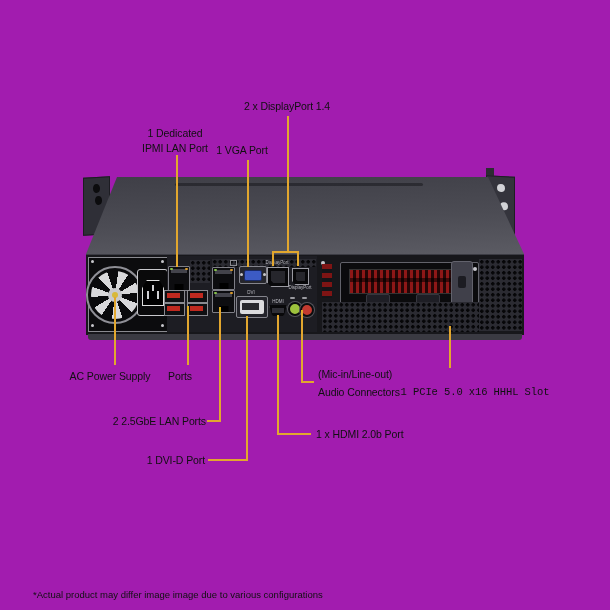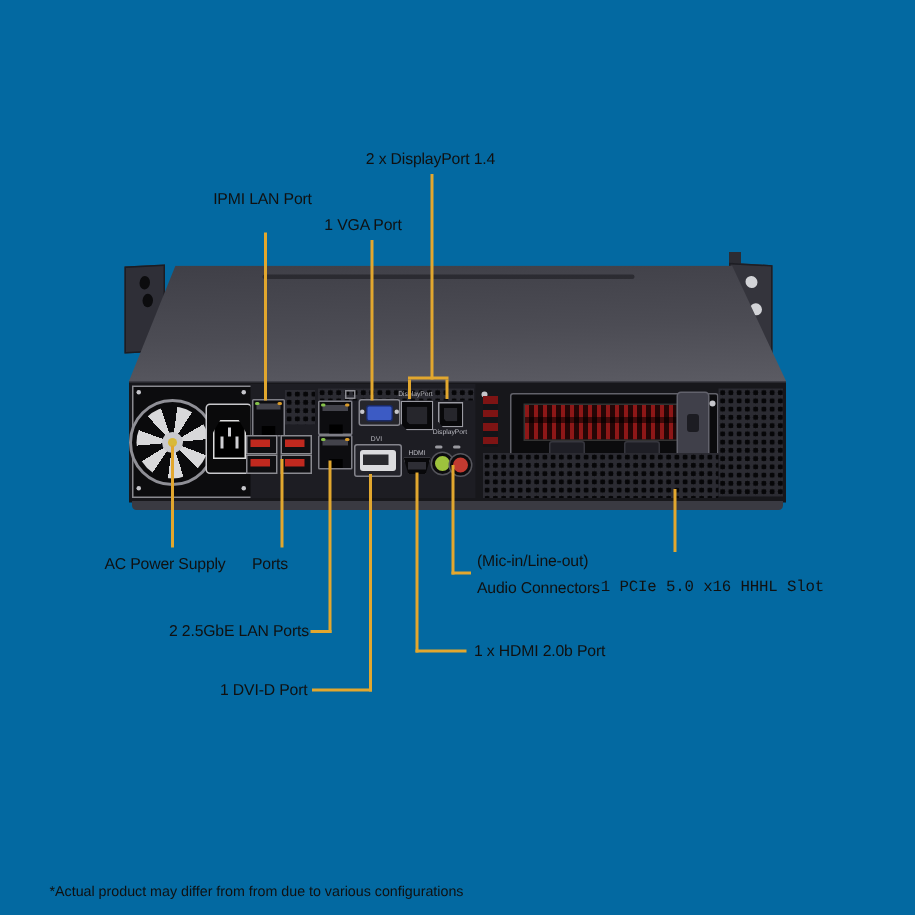--- a/index.html
+++ b/index.html
@@ -1,16 +1,16 @@
 <!DOCTYPE html>
 <html style="--callout: #e2a72e; --chassis-top: #4c4c54; --chassis-rear: #17171b; --usb: #c0291f; --vga: #3c5bc4; --audio-green: #9dc23d; --audio-red: #c23a30; --pcie-red: #8e1717;"><head>
 <meta charset="utf-8">
 <style>
   html,body{margin:0;padding:0;background:#fff;}
-  #stage{position:relative;width:610px;height:610px;background:#0369a1;overflow:hidden;
+  #stage{position:relative;width:610px;height:610px;background:#a21caf;overflow:hidden;
          font-family:"Liberation Sans","DejaVu Sans",sans-serif;color:#111;}
   .abs{position:absolute;}
   .lbl{font-size:10.5px;line-height:15px;color:#101010;letter-spacing:-0.1px;}
   .lbl2{font-size:10.5px;line-height:18px;color:#101010;letter-spacing:-0.1px;}
   .ctr{text-align:center;}
   .rgt{text-align:right;white-space:nowrap;}
   .lft{text-align:left;white-space:nowrap;}
   .line{background:var(--callout,#e2a72e);}
   .vline{width:2px;}
   .hline{height:2px;}
@@ -175,32 +175,33 @@
   <div class="abs line vline" style="left:246px;top:316px;height:145px;"></div>
   <div class="abs line hline" style="left:208px;top:459px;width:40px;"></div>
   <div class="abs line vline" style="left:277px;top:315px;height:120px;"></div>
   <div class="abs line hline" style="left:277px;top:433px;width:34px;"></div>
   <div class="abs line vline" style="left:301px;top:310px;height:73px;"></div>
   <div class="abs line hline" style="left:301px;top:381px;width:13px;"></div>
   <div class="abs line vline" style="left:449px;top:326px;height:42px;"></div>
 
   <div class="abs lbl ctr" style="left:212px;top:99px;width:150px;">2 x DisplayPort 1.4</div>
   <div class="abs lbl ctr" style="left:115px;top:126px;width:120px;">
+    <div>1 Dedicated</div>
       <div>IPMI LAN Port</div>
   </div>
   <div class="abs lbl ctr" style="left:192px;top:143px;width:100px;">1 VGA Port</div>
   <div class="abs lbl2 ctr" style="left:50px;top:367px;width:120px;">
       <div>AC Power Supply</div>
   </div>
   <div class="abs lbl2 ctr" style="left:130px;top:367px;width:100px;">
       <div>Ports</div>
   </div>
   <div class="abs lbl rgt" style="left:80px;top:414px;width:126px;">2 2.5GbE LAN Ports</div>
   <div class="abs lbl rgt" style="left:105px;top:453px;width:100px;">1 DVI-D Port</div>
   <div class="abs lbl2 lft" style="left:318px;top:365px;width:130px;">
     <div>(Mic-in/Line-out)</div>
       <div>Audio Connectors</div>
   </div>
   <div class="abs lbl lft" style="left:316px;top:427px;width:140px;">1 x HDMI 2.0b Port</div>
   <div class="abs lbl ctr" style="left:400px;top:385px;width:150px;font-family:Liberation Mono, monospace;">1 PCIe 5.0 x16 HHHL Slot</div>
 
-  <div class="abs foot" style="left:33px;top:589px;width:420px;">*Actual product may differ from from due to various configurations</div>
+  <div class="abs foot" style="left:33px;top:589px;width:420px;">*Actual product may differ image image due to various configurations</div>
 </div>
 
 </body></html>

